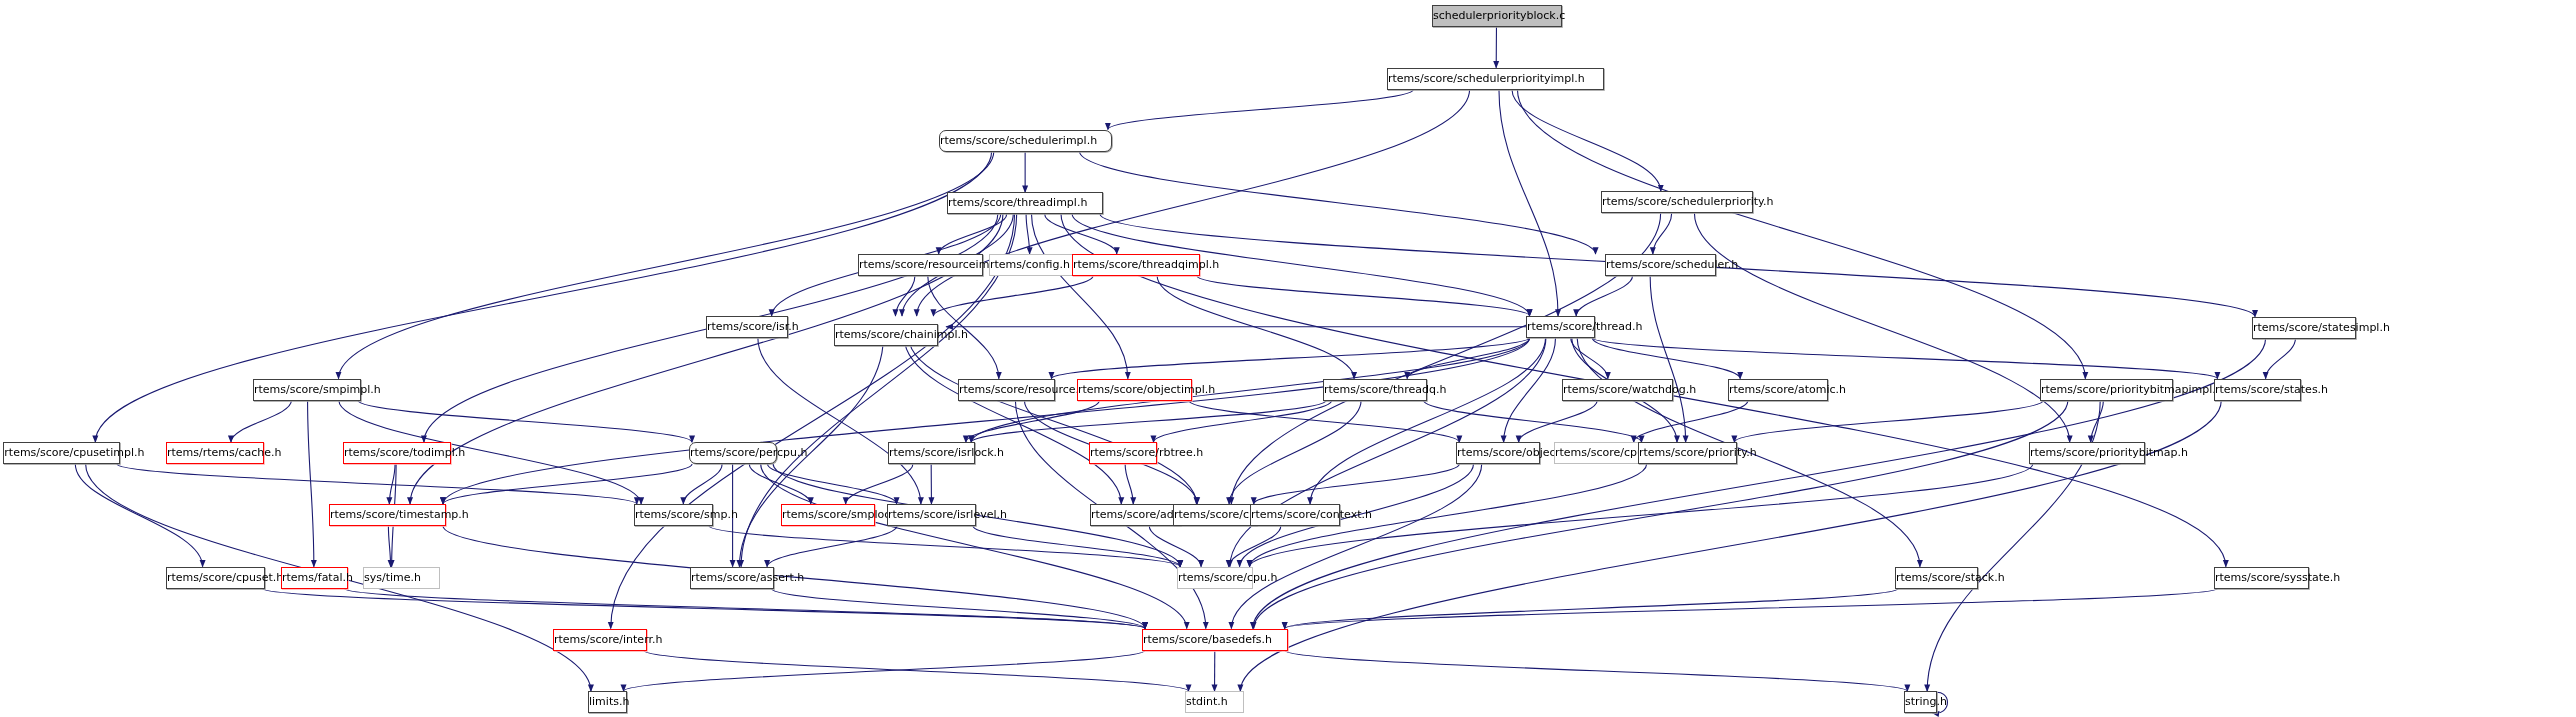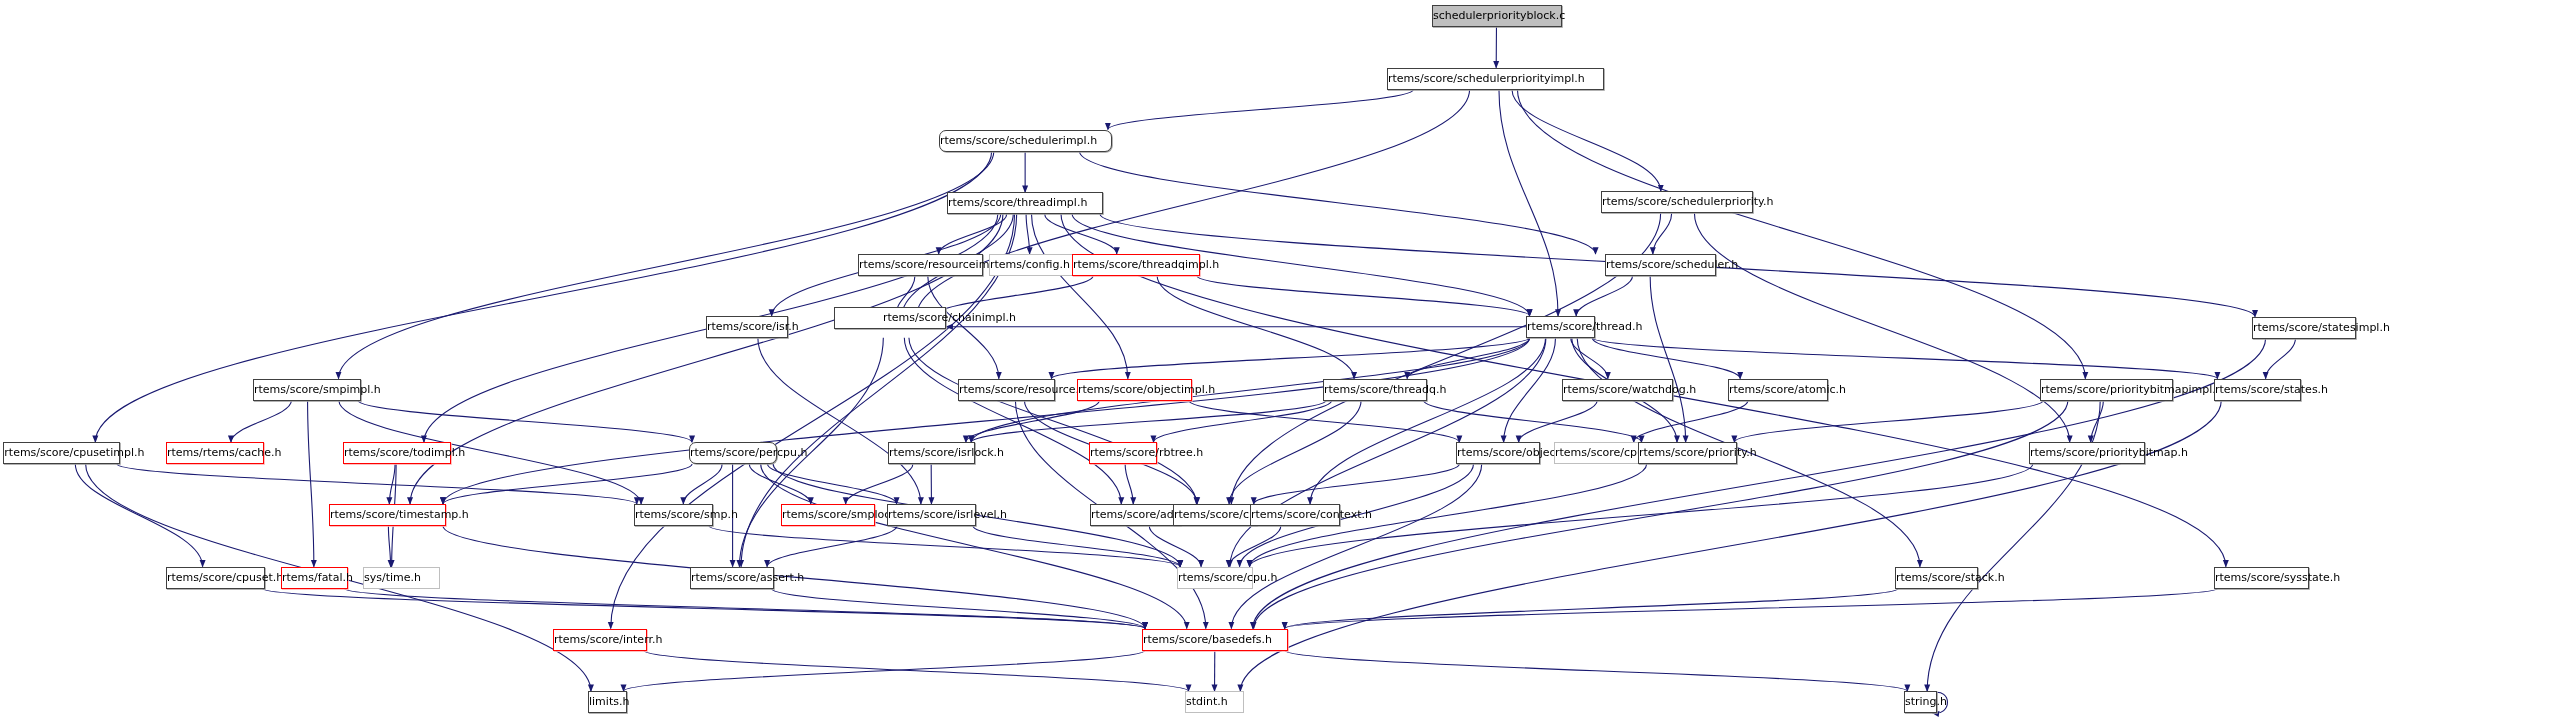--- a/index.html
+++ b/index.html
@@ -138,21 +138,21 @@
 <div class="node root" style="left: 1432px; top: 5px; width: 130px;"><span>schedulerpriorityblock.c</span></div>
     <div class="node normal" style="left: 1387px; top: 68px; width: 217px;"><span>rtems/score/schedulerpriorityimpl.h</span></div>
     <div class="node normal" style="left: 939px; top: 130px; width: 173px; border-radius: 7px;"><span>rtems/score/schedulerimpl.h</span></div>
     <div class="node normal" style="left: 947px; top: 192px; width: 156px;"><span>rtems/score/threadimpl.h</span></div>
     <div class="node normal" style="left: 1601px; top: 191px; width: 152px;"><span>rtems/score/schedulerpriority.h</span></div>
     <div class="node normal" style="left: 858px; top: 254px; width: 125px;"><span>rtems/score/resourceimpl.h</span></div>
     <div class="node system" style="left: 989px; top: 254px; width: 84px;"><span>rtems/config.h</span></div>
     <div class="node missing" style="left: 1072px; top: 254px; width: 128px;"><span>rtems/score/threadqimpl.h</span></div>
     <div class="node normal" style="left: 1592px; top: 254px; width: 111px; margin-left: 13px;"><span>rtems/score/scheduler.h</span></div>
     <div class="node normal" style="left: 706px; top: 316px; width: 82px;"><span>rtems/score/isr.h</span></div>
-    <div class="node normal" style="left: 834px; top: 307px; width: 112px; padding-left: 48px;"><span>rtems/score/chainimpl.h</span></div>
+    <div class="node normal" style="left: 834px; top: 324px; width: 104px;"><span>rtems/score/chainimpl.h</span></div>
     <div class="node normal" style="left: 1526px; top: 316px; width: 69px;"><span>rtems/score/thread.h</span></div>
     <div class="node normal" style="left: 2252px; top: 317px; width: 104px;"><span>rtems/score/statesimpl.h</span></div>
     <div class="node normal" style="left: 253px; top: 379px; width: 108px;"><span>rtems/score/smpimpl.h</span></div>
     <div class="node normal" style="left: 958px; top: 379px; width: 97px;"><span>rtems/score/resource.h</span></div>
     <div class="node missing" style="left: 1077px; top: 379px; width: 115px;"><span>rtems/score/objectimpl.h</span></div>
     <div class="node normal" style="left: 1323px; top: 379px; width: 104px;"><span>rtems/score/threadq.h</span></div>
     <div class="node normal" style="left: 1562px; top: 379px; width: 111px;"><span>rtems/score/watchdog.h</span></div>
     <div class="node normal" style="left: 1728px; top: 379px; width: 100px;"><span>rtems/score/atomic.h</span></div>
     <div class="node normal" style="left: 2040px; top: 379px; width: 133px;"><span>rtems/score/prioritybitmapimpl.h</span></div>
     <div class="node normal" style="left: 2214px; top: 379px; width: 87px;"><span>rtems/score/states.h</span></div>

